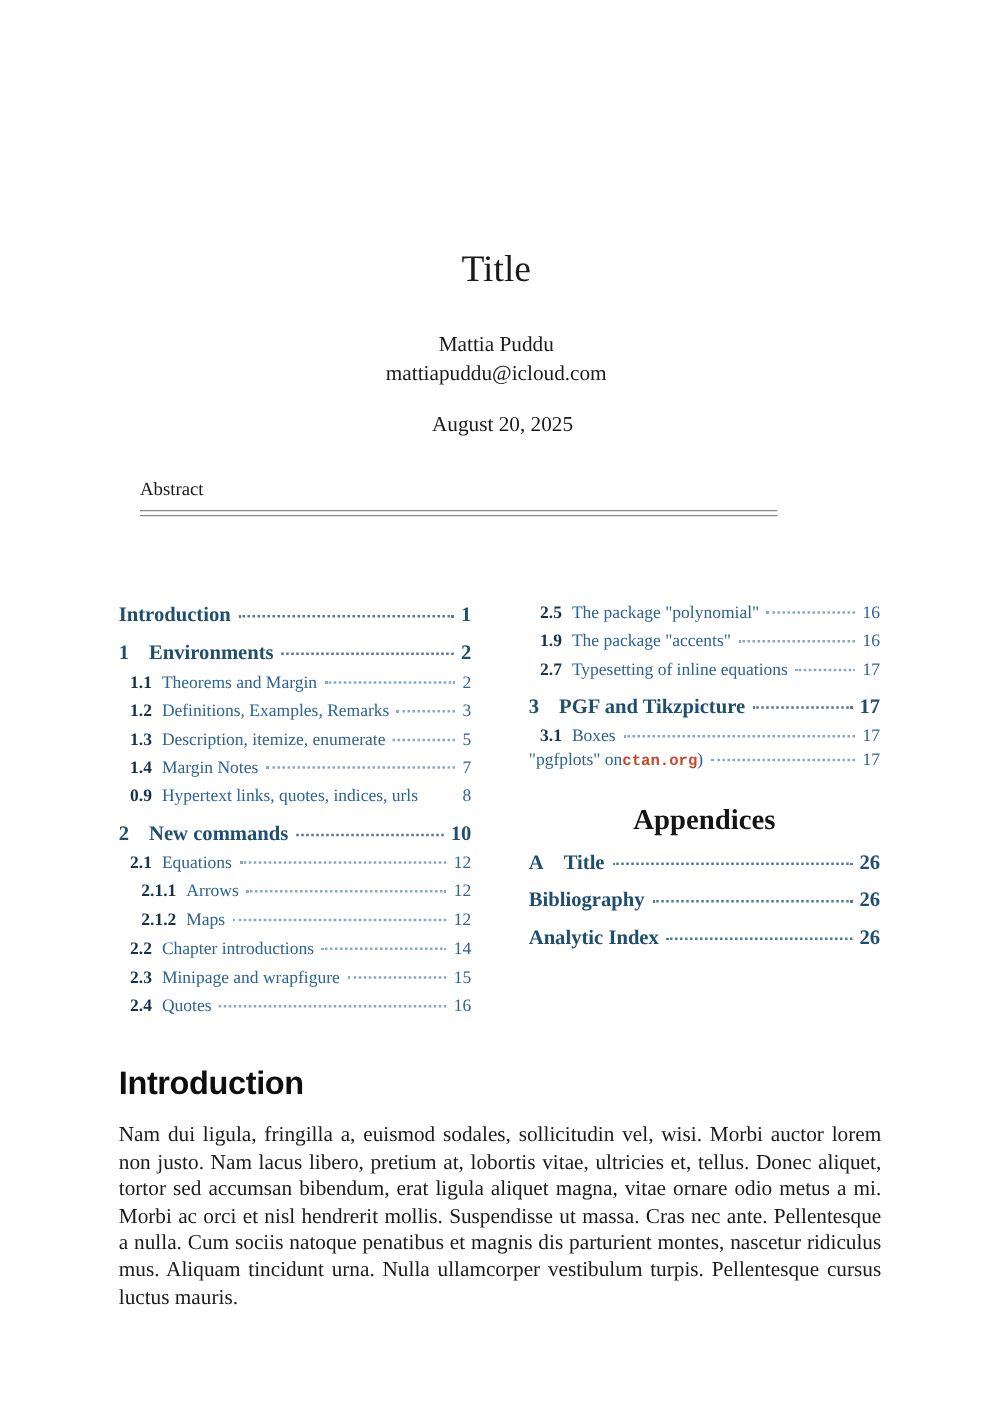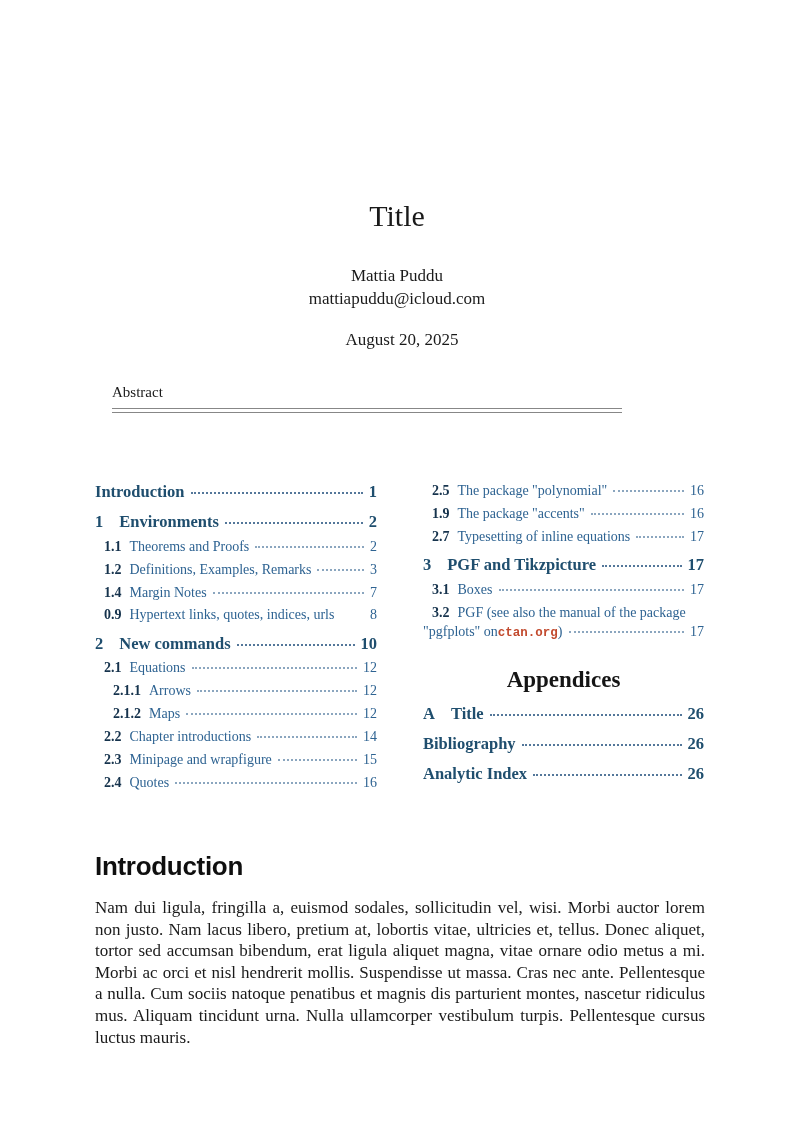--- a/index.html
+++ b/index.html
@@ -105,29 +105,35 @@
         <span class="page-num">1</span>
       </div>
       <div class="toc-row section">
         <span class="num">1</span>
         <span class="label">Environments</span>
         <span class="leader"></span>
         <span class="page-num">2</span>
       </div>
       <div class="toc-row sub">
         <span class="num">1.1</span>
-        <span class="label">Theorems and Proofs</span>
+        <span class="label">Theorems and Margin</span>
         <span class="leader"></span>
         <span class="page-num">2</span>
       </div>
       <div class="toc-row sub">
         <span class="num">1.2</span>
         <span class="label">Definitions, Examples, Remarks</span>
         <span class="leader"></span>
         <span class="page-num">3</span>
+      </div>
+      <div class="toc-row sub">
+        <span class="num">1.3</span>
+        <span class="label">Description, itemize, enumerate</span>
+        <span class="leader"></span>
+        <span class="page-num">5</span>
       </div>
       <div class="toc-row sub">
         <span class="num">1.4</span>
         <span class="label">Margin Notes</span>
         <span class="leader"></span>
         <span class="page-num">7</span>
       </div>
       <div class="toc-row sub">
         <span class="num">0.9</span>
         <span class="label">Hypertext links, quotes, indices, urls</span>
@@ -201,24 +207,20 @@
         <span class="label">PGF and Tikzpicture</span>
         <span class="leader"></span>
         <span class="page-num">17</span>
       </div>
       <div class="toc-row sub">
         <span class="num">3.1</span>
         <span class="label">Boxes</span>
         <span class="leader"></span>
         <span class="page-num">17</span>
       </div>
-      <div class="toc-row sub wrap1">
-        <span class="num">3.2</span>
-        <span class="label">PGF (see also the manual of the package</span>
-      </div>
       <div class="toc-row wrap2">
         <span class="label">"pgfplots" on </span>
         <span class="code">ctan.org</span>
         <span class="label">)</span>
         <span class="leader"></span>
         <span class="page-num">17</span>
       </div>
       <div class="appendices-heading">Appendices</div>
       <div class="toc-row appendix">
         <span class="num">A</span>

